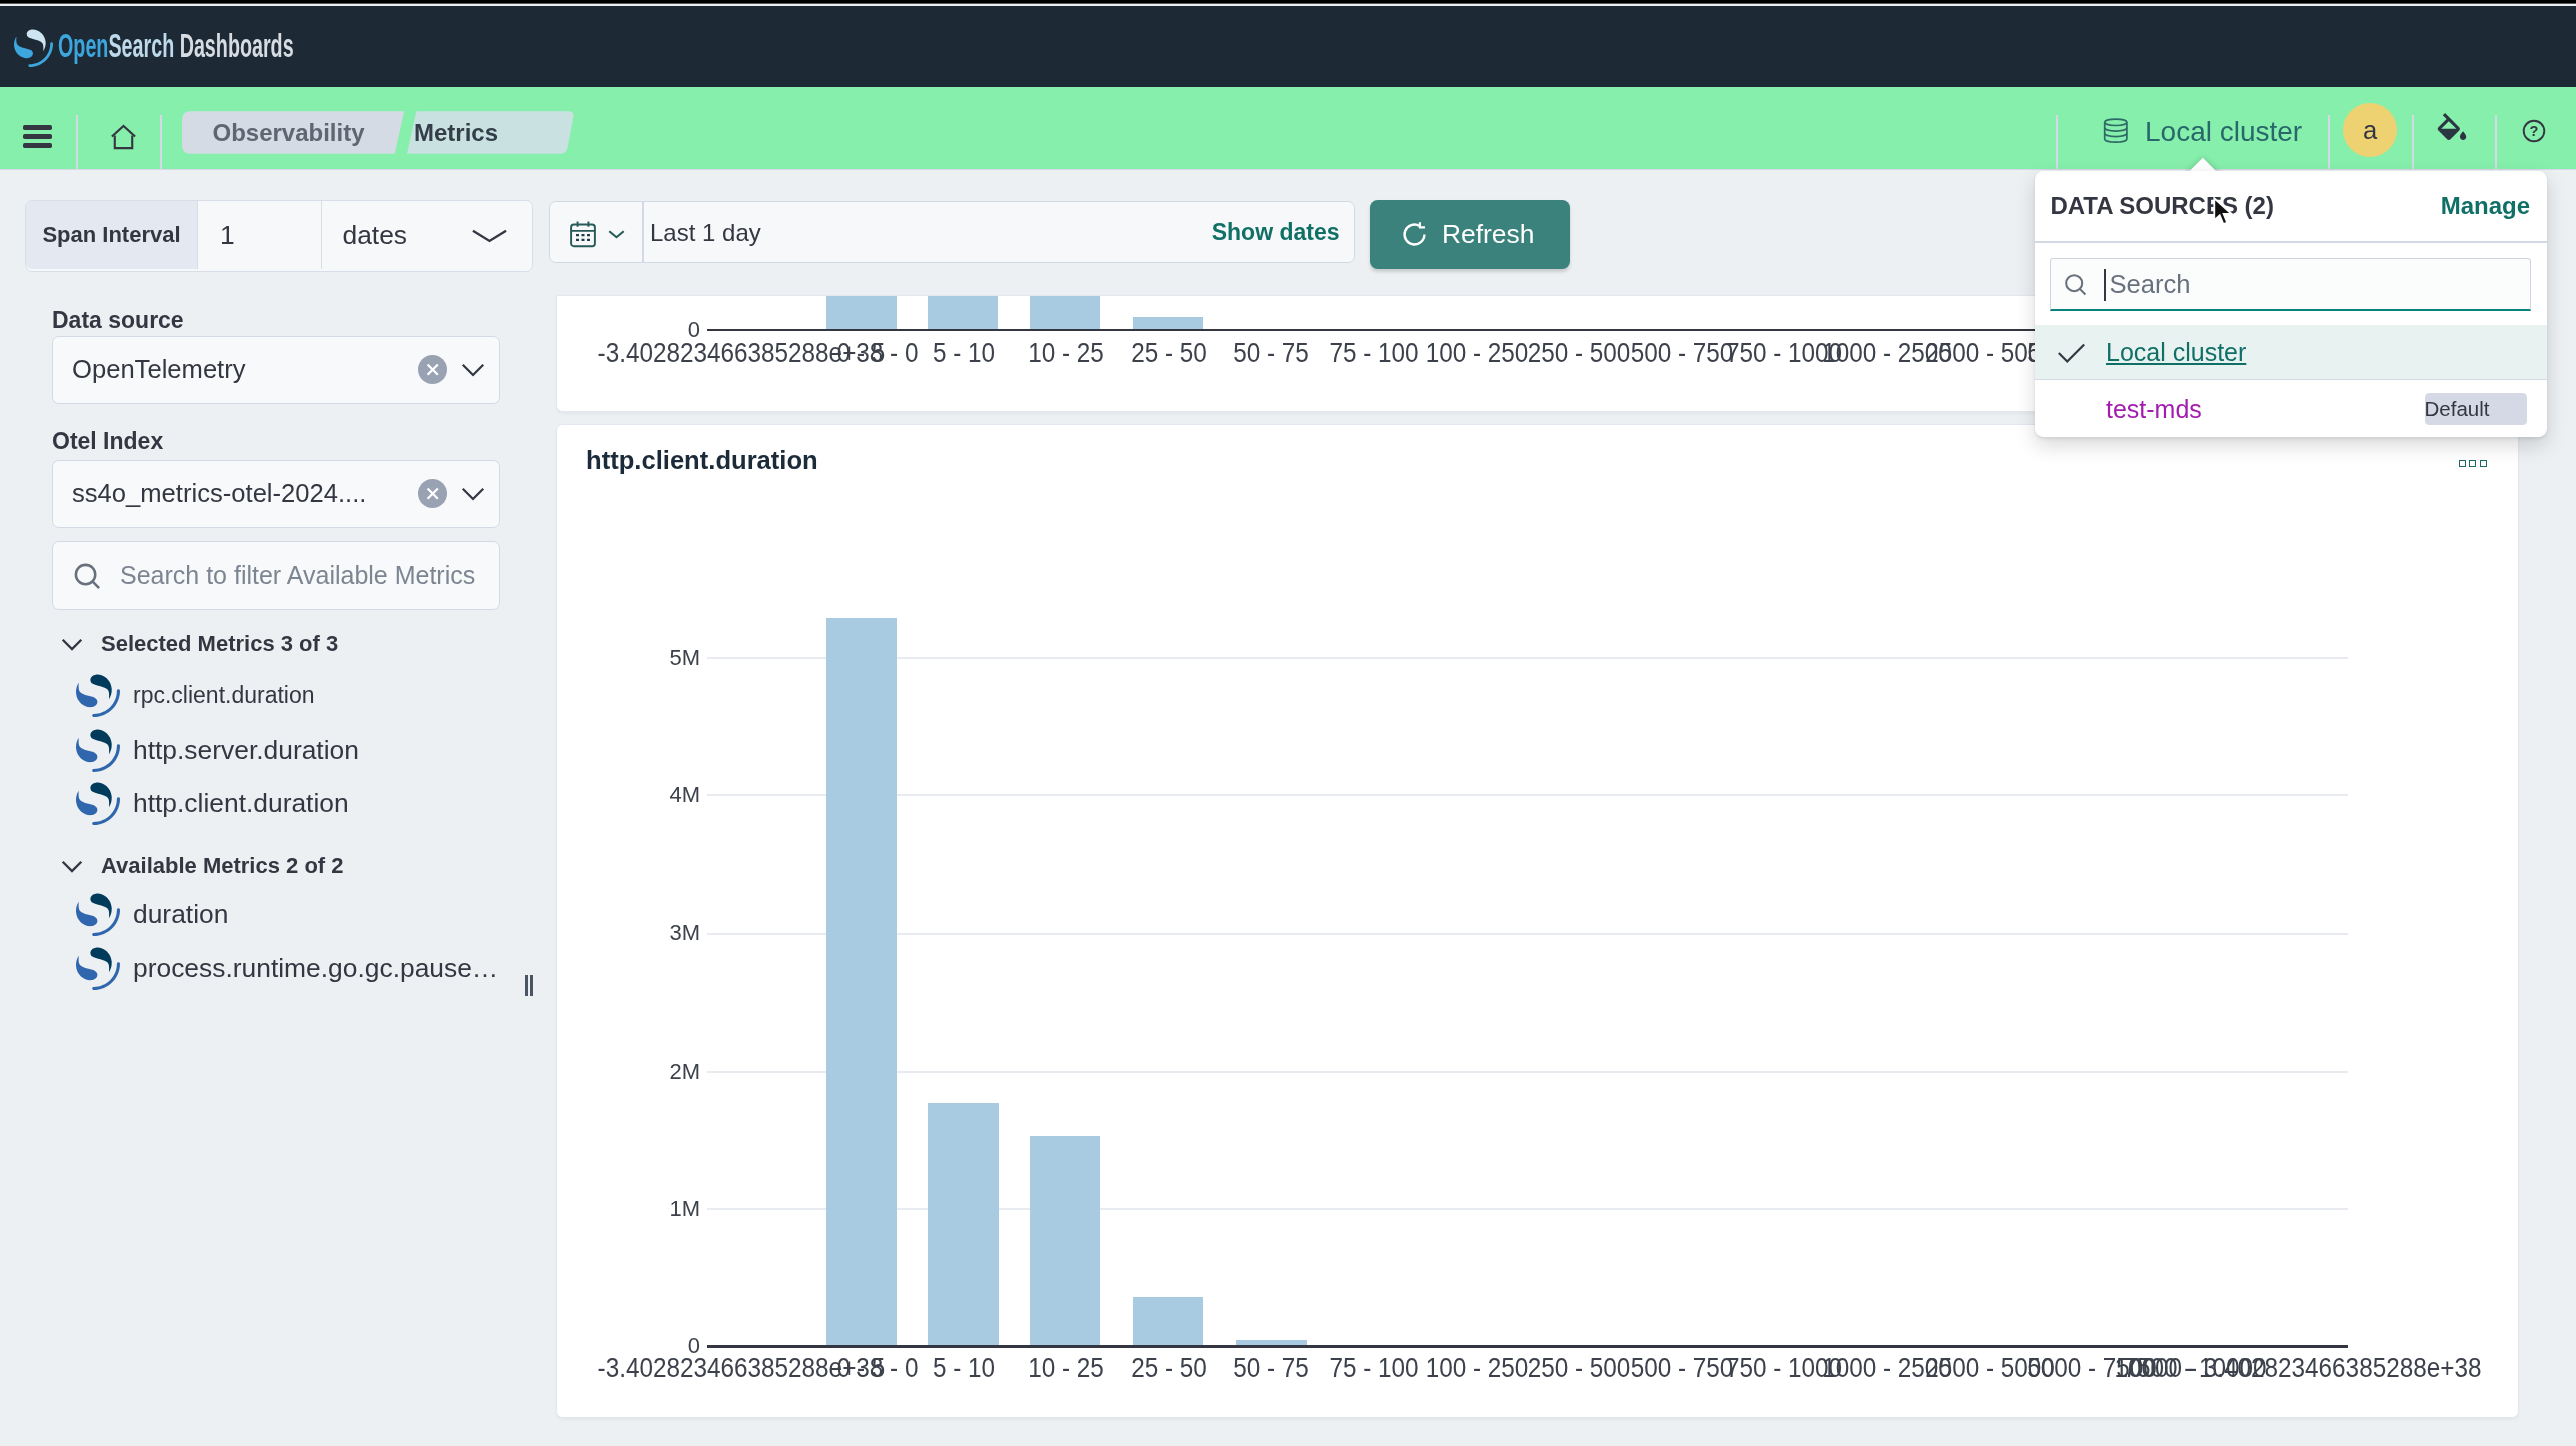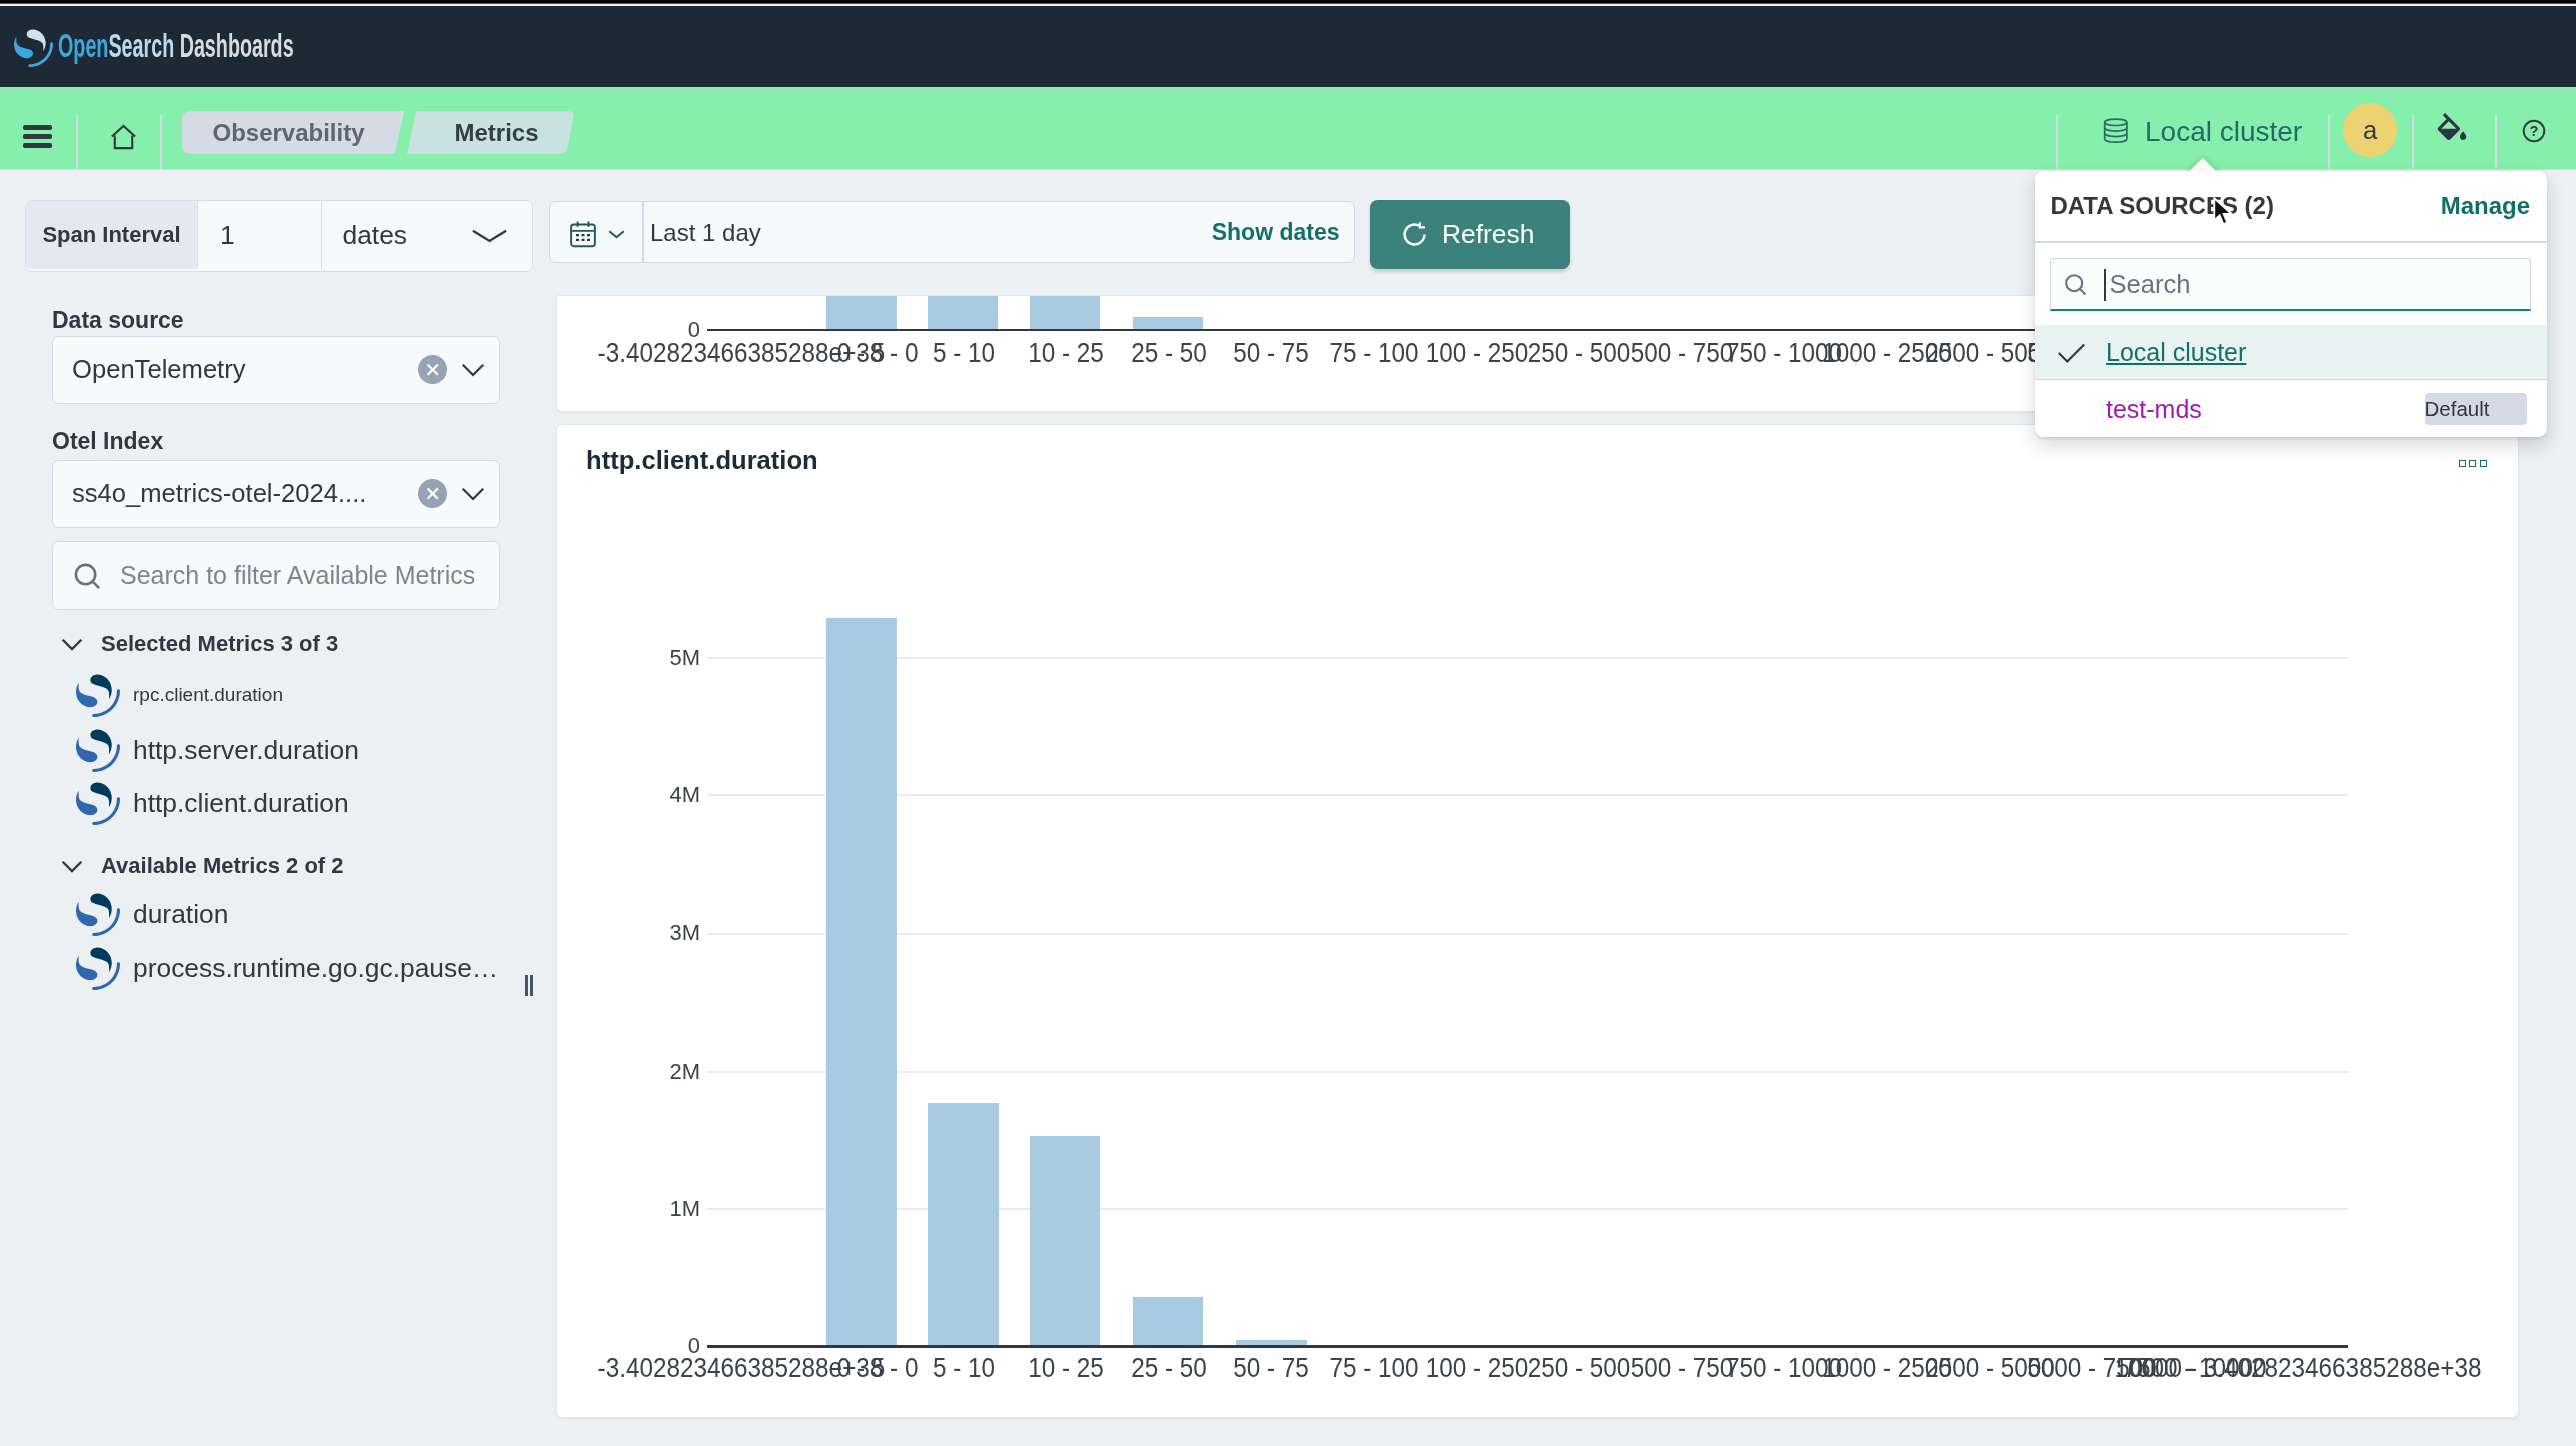--- a/index.html
+++ b/index.html
@@ -42,21 +42,21 @@
   </svg>
   <div class="sep" style="left:160px;top:28px;height:55px"></div>
 
   <svg class="abs" style="left:182px;top:24px" width="223" height="43" viewBox="0 0 262 50">
     <path d="M10 0 H261 L250 50 H10 Q0 50 0 40 V10 Q0 0 10 0 Z" fill="#d5dbe5"></path>
   </svg>
   <div class="abs" style="left:182px;top:24px;width:213px;height:43px;line-height:43px;text-align:center;font-size:24px;font-weight:600;color:#5d6671">Observability</div>
   <svg class="abs" style="left:407px;top:24px" width="168" height="43" viewBox="0 0 197 50">
     <path d="M11 0 H189 Q196.5 0 195 7.5 L188.3 42.5 Q186.8 50 179.3 50 H0 Z" fill="#c9e1e0"></path>
   </svg>
-  <div class="abs" style="left:414px;top:24px;width:165px;height:43px;line-height:43px;text-align:center;font-size:24px;font-weight:600;color:#333e48">Metrics</div>
+  <div class="abs" style="left:414px;top:24px;width:165px;height:43px;line-height:43px;text-align:left;font-size:24px;font-weight:600;color:#333e48">Metrics</div>
 
   <div class="sep" style="left:2056px;top:28px;height:55px"></div>
 
   <svg class="abs" style="left:2103px;top:31px" width="25.6" height="25.6" viewBox="0 0 30 30" fill="none" stroke="#2d6a66" stroke-width="2">
     <ellipse cx="15" cy="5" rx="13" ry="3.8"></ellipse>
     <path d="M2 5v19.5c0 2.1 5.8 3.8 13 3.8s13-1.7 13-3.8V5"></path>
     <path d="M2 11.5c0 2.1 5.8 3.8 13 3.8s13-1.7 13-3.8M2 18c0 2.1 5.8 3.8 13 3.8s13-1.7 13-3.8"></path>
   </svg>
   <div class="abs" style="left:2145px;top:20.5px;font-size:28px;color:#28676a;line-height:48px">Local cluster</div>
   <div class="sep" style="left:2328px;top:28px;height:55px"></div>
@@ -142,21 +142,21 @@
     <path d="M2 2 13 13 24 2"></path>
   </svg>
 <div class="abs" style="left:101px;top:631px;font-size:22px;font-weight:bold;color:#343741">Selected Metrics 3 of 3</div>
 
 <div id="metrics">
 <svg style="position:absolute;left:76px;top:673px" width="44" height="44" viewBox="0 0 64 64">
   <path fill="#2f66ad" d="M61.74 23.5c-1.25 0-2.26 1.01-2.26 2.26 0 18.62-15.09 33.71-33.71 33.71-1.25 0-2.26 1.01-2.26 2.26S24.5 64 25.75 64C46.88 64 64 46.88 64 25.76c0-1.25-1.01-2.26-2.26-2.26z"></path>
   <path fill="#003b5c" d="M48.08 38c2.18-3.55 4.28-8.28 3.87-14.91C51.09 9.37 38.47 1.02 28.84 2.54c-3.77.6-8.4 3.3-7.85 8.22.24 2.14 1.4 3.8 3.41 4.96 1.92 1.1 4.67 1.82 7.96 2.67 3.98 1.04 8.59 2.24 12.13 4.63 4.25 2.86 3.83 7.68 3.59 14.98z"></path>
   <path fill="#2f66ad" d="M3.92 14c-2.18 3.55-4.28 8.28-3.87 14.91.86 13.72 13.47 22.08 23.11 20.55 3.77-.6 8.4-3.3 7.85-8.22-.24-2.14-1.4-3.8-3.41-4.96-1.92-1.1-4.67-1.82-7.96-2.67-3.98-1.04-8.59-2.24-12.13-4.63C3.26 26.11 3.68 21.3 3.92 14z"></path>
 </svg>
-    <div style="position:absolute;left:133px;top:673px;height:44px;line-height:44px;font-size:19px;color:#343741">rpc.client.duration</div>
+    <div style="position:absolute;left:133px;top:673px;height:44px;line-height:44px;font-size:23px;color:#343741">rpc.client.duration</div>
 <svg style="position:absolute;left:76px;top:728px" width="44" height="44" viewBox="0 0 64 64">
   <path fill="#2f66ad" d="M61.74 23.5c-1.25 0-2.26 1.01-2.26 2.26 0 18.62-15.09 33.71-33.71 33.71-1.25 0-2.26 1.01-2.26 2.26S24.5 64 25.75 64C46.88 64 64 46.88 64 25.76c0-1.25-1.01-2.26-2.26-2.26z"></path>
   <path fill="#003b5c" d="M48.08 38c2.18-3.55 4.28-8.28 3.87-14.91C51.09 9.37 38.47 1.02 28.84 2.54c-3.77.6-8.4 3.3-7.85 8.22.24 2.14 1.4 3.8 3.41 4.96 1.92 1.1 4.67 1.82 7.96 2.67 3.98 1.04 8.59 2.24 12.13 4.63 4.25 2.86 3.83 7.68 3.59 14.98z"></path>
   <path fill="#2f66ad" d="M3.92 14c-2.18 3.55-4.28 8.28-3.87 14.91.86 13.72 13.47 22.08 23.11 20.55 3.77-.6 8.4-3.3 7.85-8.22-.24-2.14-1.4-3.8-3.41-4.96-1.92-1.1-4.67-1.82-7.96-2.67-3.98-1.04-8.59-2.24-12.13-4.63C3.26 26.11 3.68 21.3 3.92 14z"></path>
 </svg>
     <div style="position:absolute;left:133px;top:728px;height:44px;line-height:44px;font-size:26.4px;color:#343741">http.server.duration</div>
 <svg style="position:absolute;left:76px;top:781px" width="44" height="44" viewBox="0 0 64 64">
   <path fill="#2f66ad" d="M61.74 23.5c-1.25 0-2.26 1.01-2.26 2.26 0 18.62-15.09 33.71-33.71 33.71-1.25 0-2.26 1.01-2.26 2.26S24.5 64 25.75 64C46.88 64 64 46.88 64 25.76c0-1.25-1.01-2.26-2.26-2.26z"></path>
   <path fill="#003b5c" d="M48.08 38c2.18-3.55 4.28-8.28 3.87-14.91C51.09 9.37 38.47 1.02 28.84 2.54c-3.77.6-8.4 3.3-7.85 8.22.24 2.14 1.4 3.8 3.41 4.96 1.92 1.1 4.67 1.82 7.96 2.67 3.98 1.04 8.59 2.24 12.13 4.63 4.25 2.86 3.83 7.68 3.59 14.98z"></path>
   <path fill="#2f66ad" d="M3.92 14c-2.18 3.55-4.28 8.28-3.87 14.91.86 13.72 13.47 22.08 23.11 20.55 3.77-.6 8.4-3.3 7.85-8.22-.24-2.14-1.4-3.8-3.41-4.96-1.92-1.1-4.67-1.82-7.96-2.67-3.98-1.04-8.59-2.24-12.13-4.63C3.26 26.11 3.68 21.3 3.92 14z"></path>

